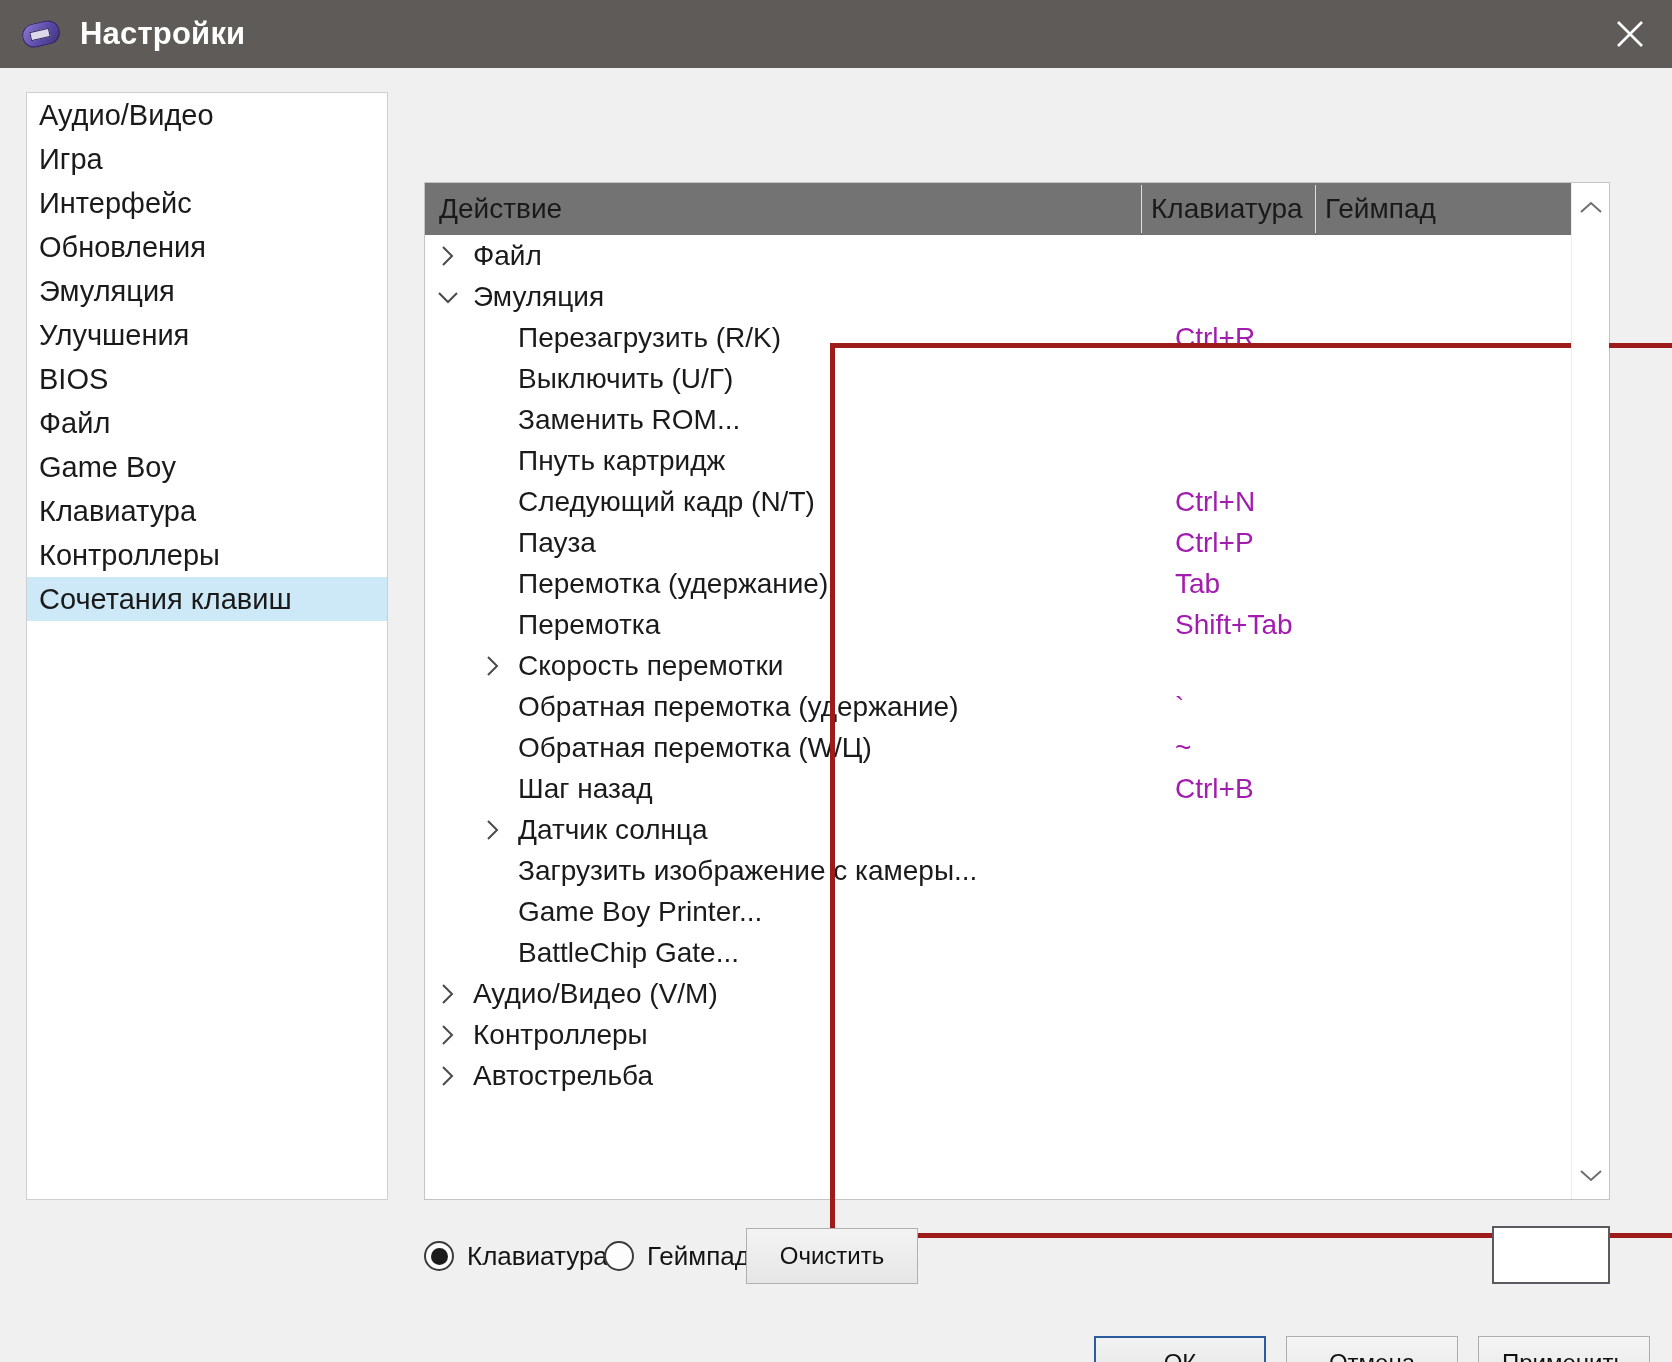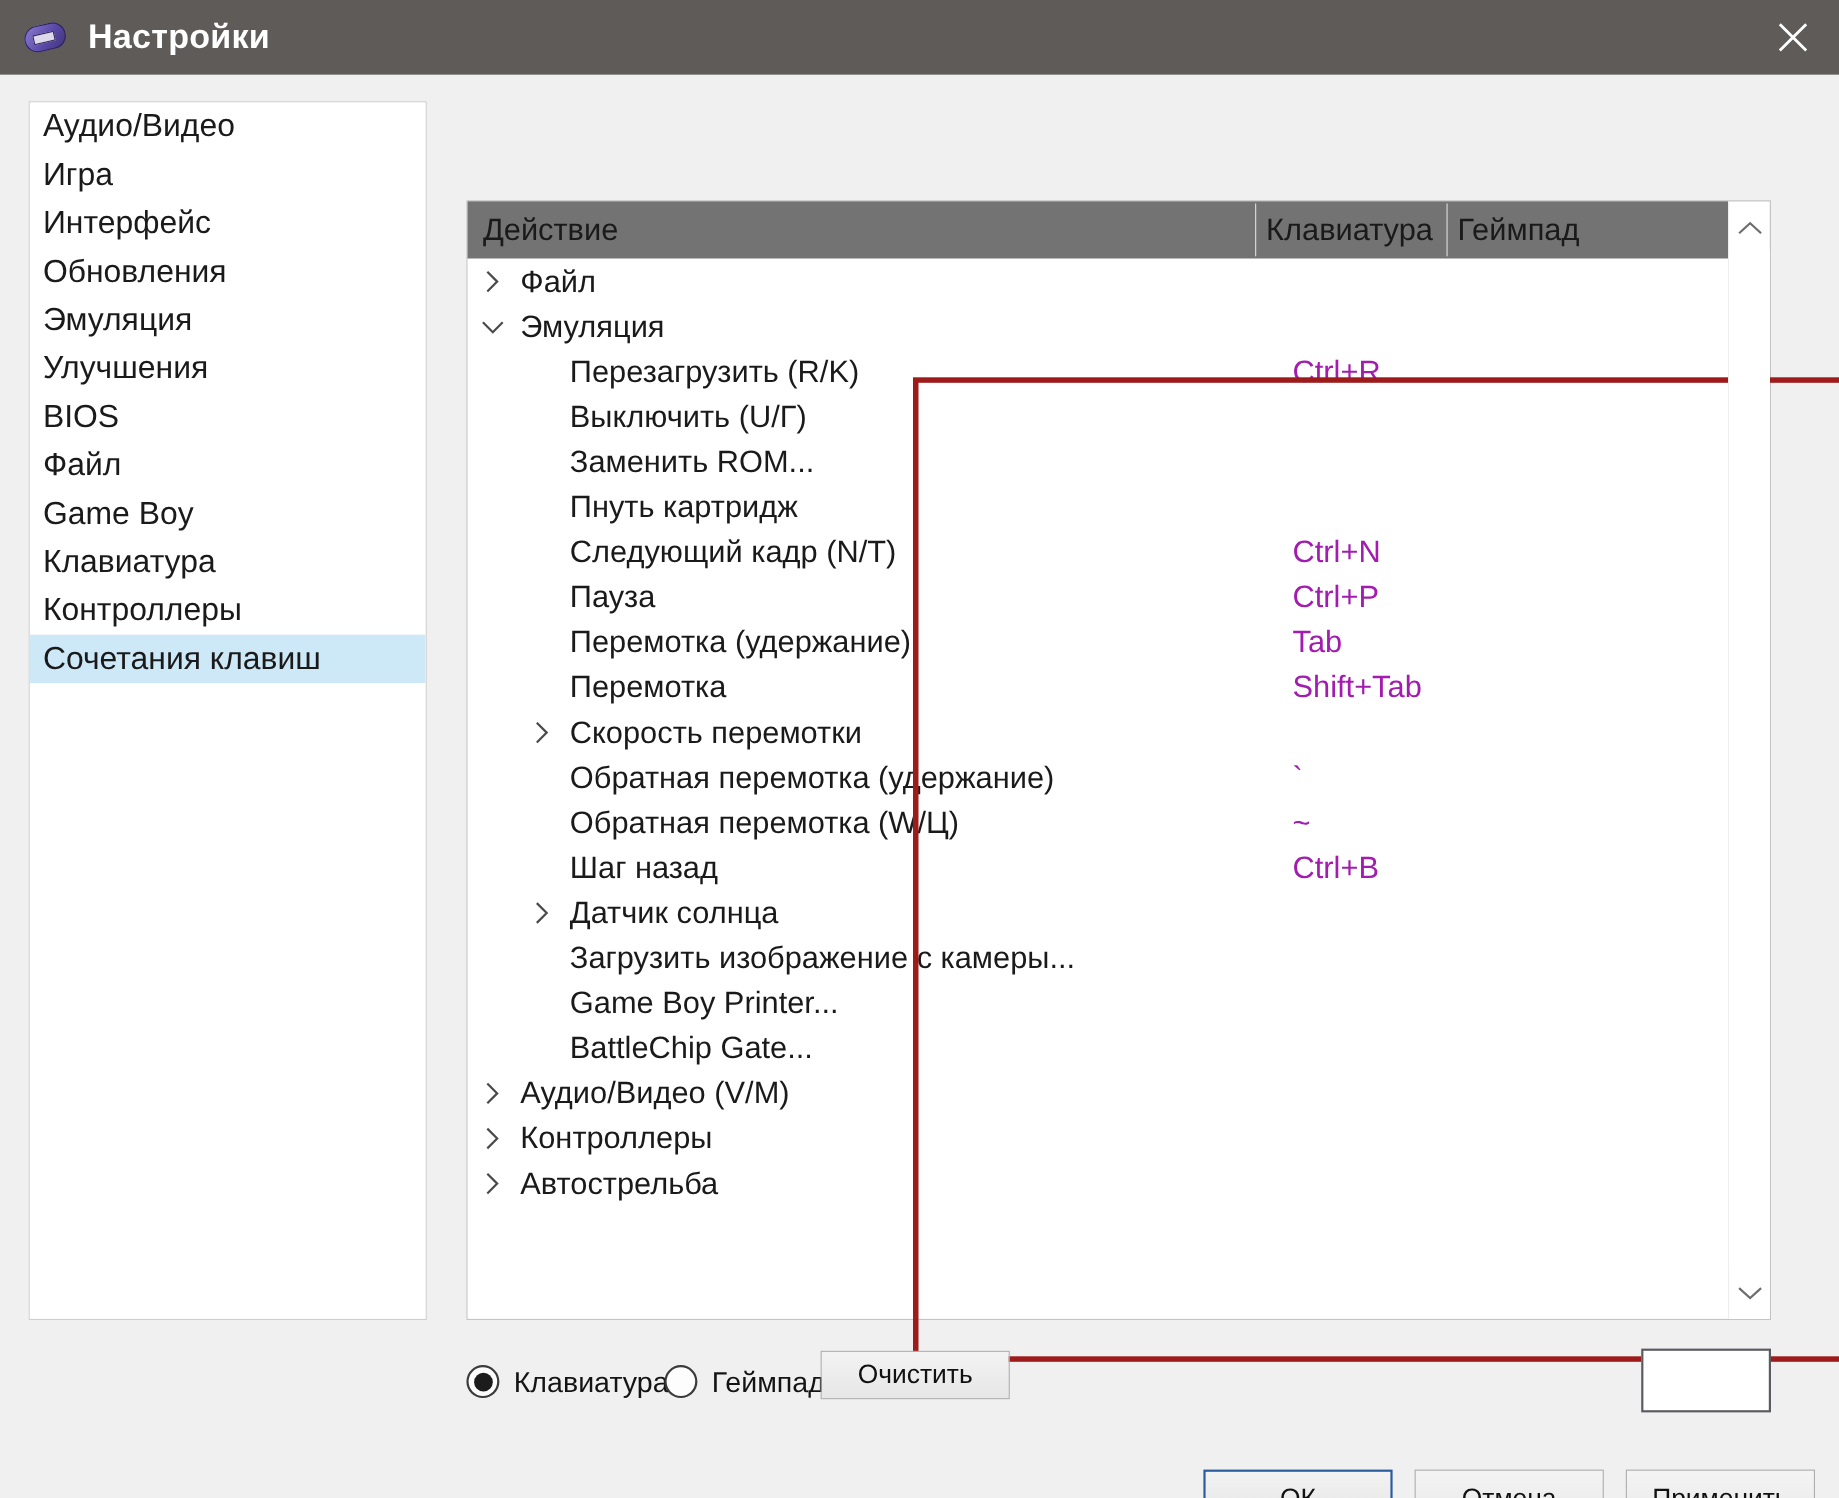--- a/index.html
+++ b/index.html
@@ -170,21 +170,21 @@
     background: #1c1c1c;
   }
   .radio-label {
     font-size: 26px; color: #141414; margin-left: 13px; white-space: nowrap;
   }
   #radio-keyboard { left: 0; }
   #radio-gamepad  { left: 180px; }
 
   #clear-button {
     position: absolute; left: 322px; top: 4px;
-    width: 172px; height: 44px;
+    width: 172px; height: 56px;
     background: linear-gradient(#f3f3f3,#e6e6e6);
     border: 1px solid #b0b0b0;
     display: flex; align-items: center; justify-content: center;
     font-size: 24px; color: #111; cursor: default;
   }
   #binding-input {
     position: absolute; right: 0; top: 2px;
     width: 118px; height: 58px;
     background: #ffffff;
     border: 2px solid #5a5a60;

